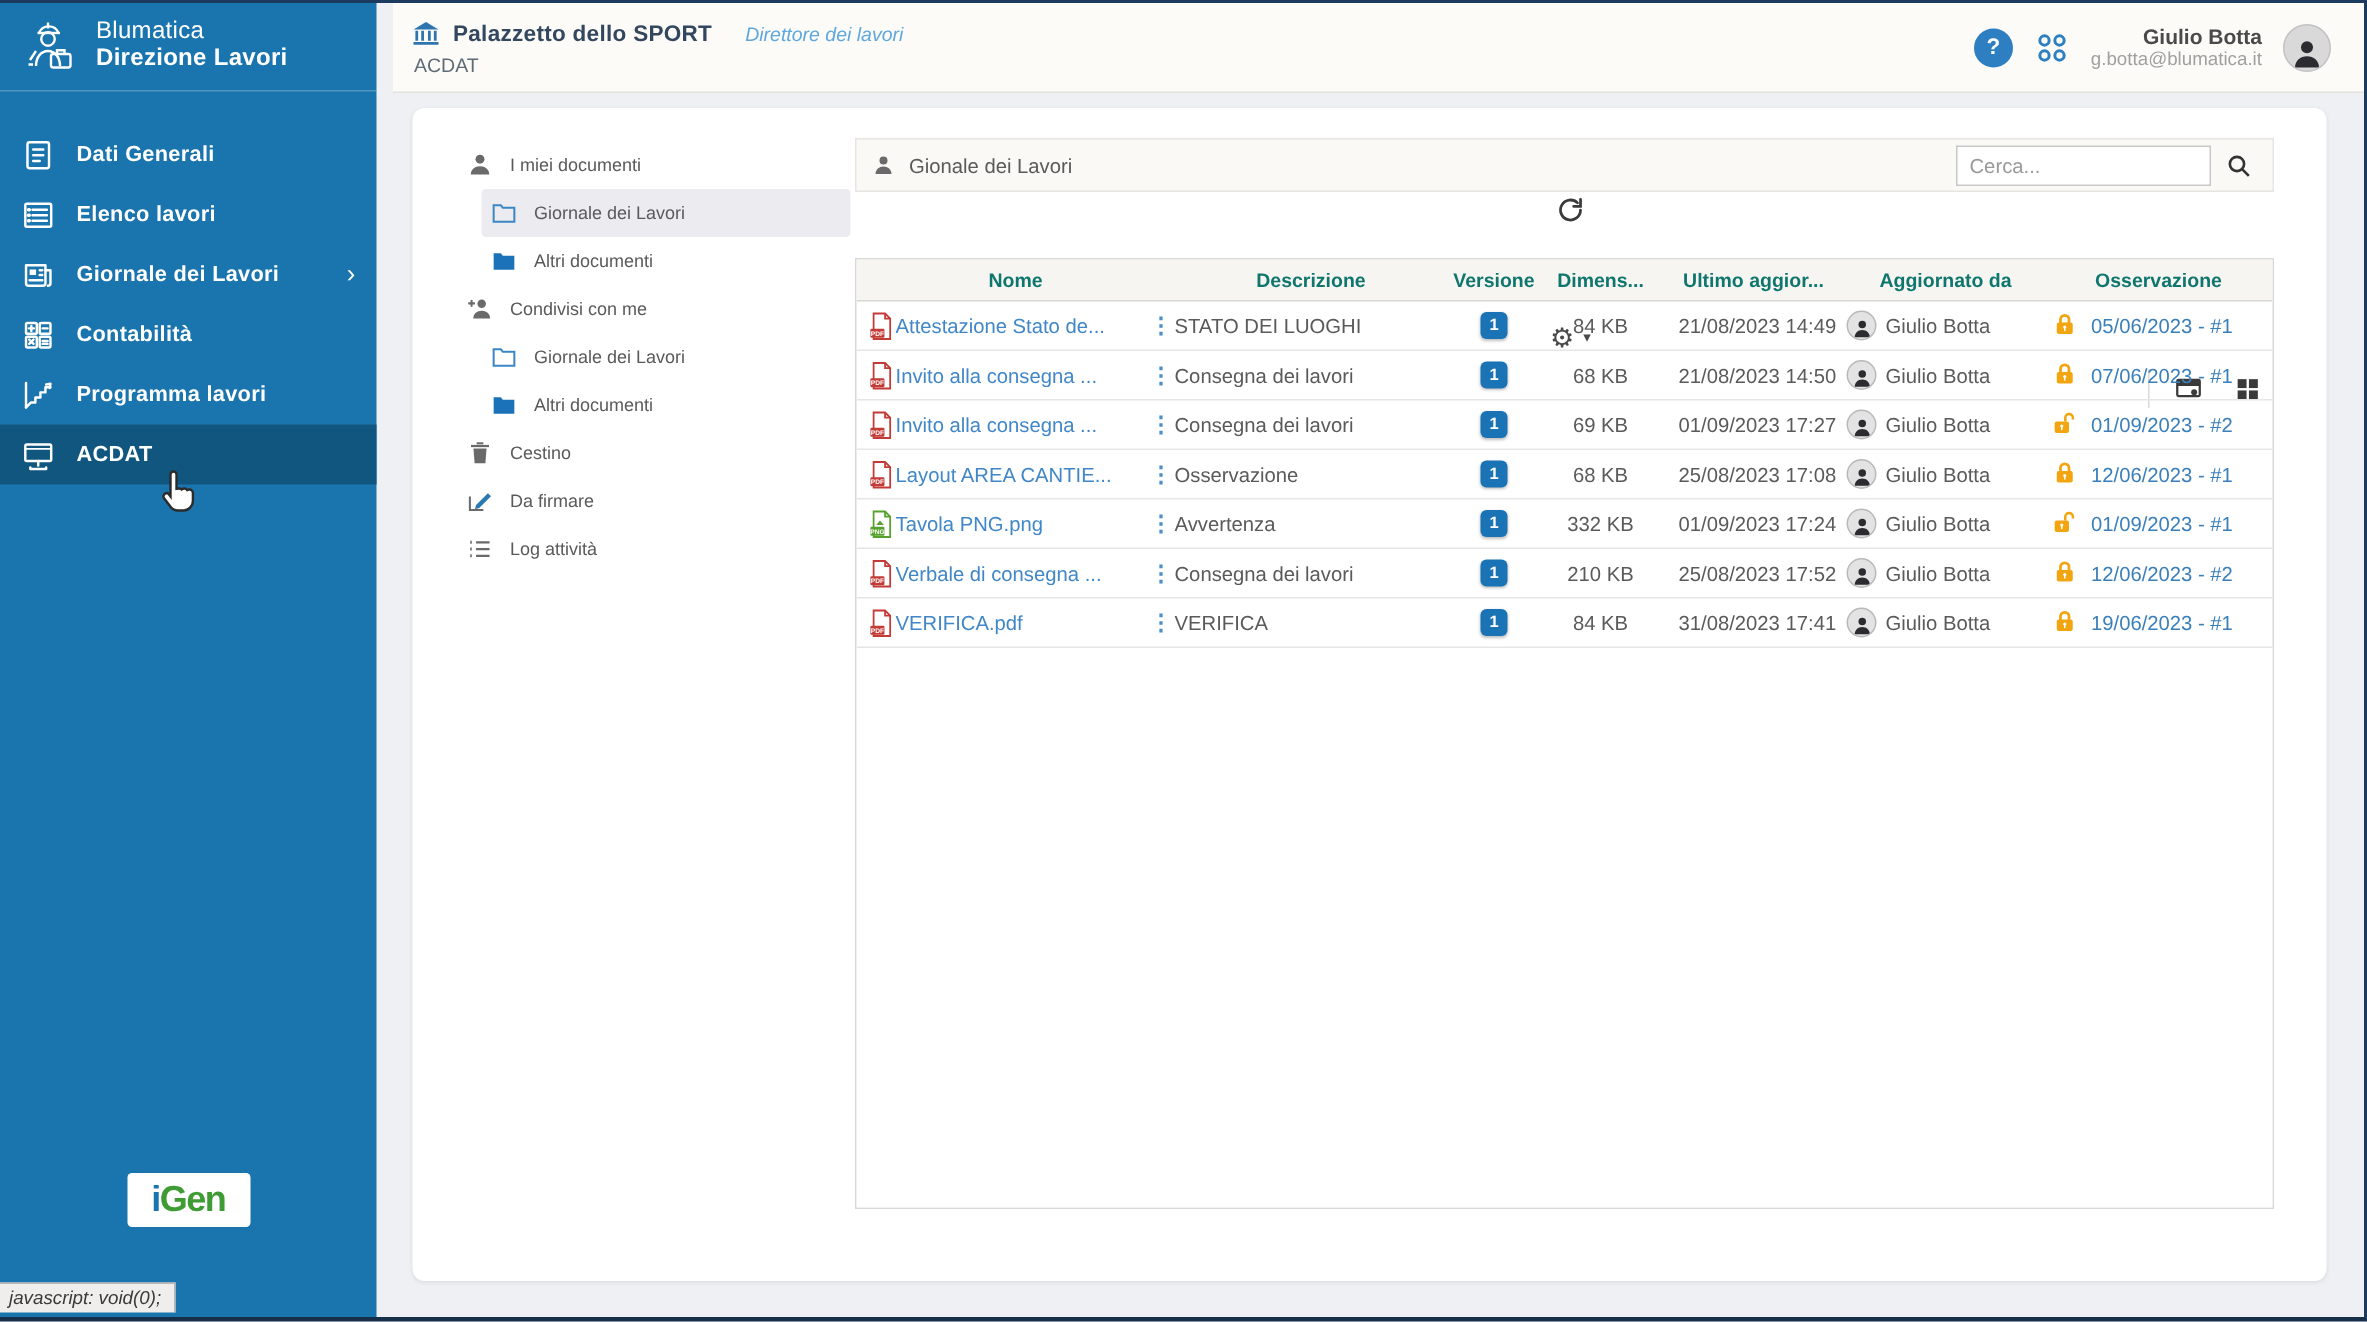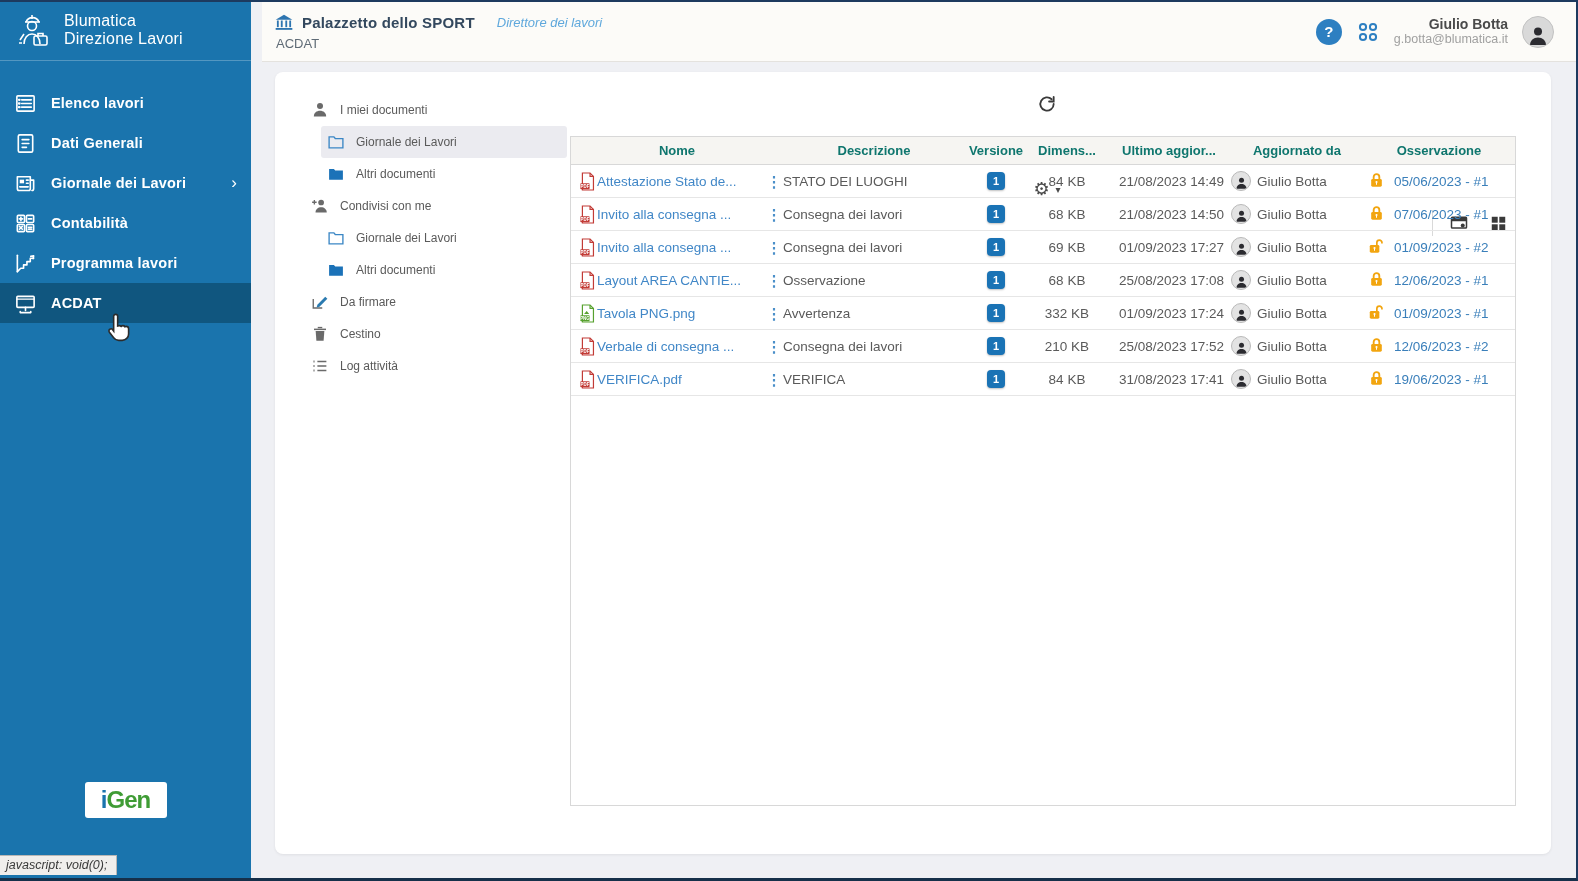--- a/index.html
+++ b/index.html
@@ -14,21 +14,21 @@
   }
   .app { display:flex; width:100%; height:100%; }
 
   
   .sidebar { width:251px; flex-shrink:0; background:#1a74ad; color:#fff; position:relative; }
   .brand { display:flex; align-items:center; gap:12px; padding:8px 10px 10px 12px; border-bottom:1px solid rgba(255,255,255,.25); }
   .brand-icon { width:40px; height:40px; }
   .brand-icon svg { width:100%; height:100%; stroke:#fff; fill:none; stroke-width:1.6; }
   .brand-name { font-size:16px; line-height:1.15; letter-spacing:.2px; }
   .brand-name .l1 { font-weight:400; }
-  .brand-name .l2 { font-weight:400; }
+  .brand-name .l2 { font-weight:700; }
   nav { margin-top:22px; }
   .nav-item { display:flex; align-items:center; gap:14px; height:40px; padding:0 14px; font-size:14.5px; font-weight:700; cursor:pointer; letter-spacing:.2px; }
   .nav-item .nicon { width:23px; height:23px; flex-shrink:0; }
   .nav-item .nicon svg { width:100%; height:100%; stroke:#fff; fill:none; stroke-width:1.7; stroke-linecap:round; stroke-linejoin:round; }
   .nav-item.active { background:#10567f; }
   .nav-item .chev { margin-left:auto; font-size:17px; font-weight:400; }
   .side-footer { position:absolute; bottom:14px; left:0; width:100%; padding:0 14px; }
   .igen { width:82px; height:36px; background:#fff; border-radius:3px; margin:0 auto 46px auto; display:flex; align-items:center; justify-content:center; font-weight:700; font-size:24px; color:#3f9c35; letter-spacing:-1px; }
   .igen .idot { color:#1a74ad; }
   .side-lines { font-size:12.5px; color:#e8f1f8; line-height:1.45; }
@@ -136,32 +136,32 @@
         </svg>
       </span>
       <div class="brand-name">
         <div class="l1">Blumatica</div>
         <div class="l2">Direzione Lavori</div>
       </div>
     </div>
     <nav id="side-nav">
         <div class="nav-item">
           <span class="nicon"><svg viewBox="0 0 24 24">
+              <rect x="4.5" y="3" width="15" height="18" rx="1.5"></rect>
+              <path d="M8.5 8h7M8.5 12h7M8.5 16h4.5"></path>
+            </svg></span>
+          <span>Dati Generali</span>
+        </div>
+        <div class="nav-item">
+          <span class="nicon"><svg viewBox="0 0 24 24">
               <rect x="3" y="4" width="18" height="16" rx="1"></rect>
               <path d="M8 8.2h10M8 12h10M8 15.8h10"></path>
               <path d="M5.2 8.2h.6M5.2 12h.6M5.2 15.8h.6" stroke-width="2.4"></path>
             </svg></span>
           <span>Elenco lavori</span>
-        </div>
-        <div class="nav-item">
-          <span class="nicon"><svg viewBox="0 0 24 24">
-              <rect x="4.5" y="3" width="15" height="18" rx="1.5"></rect>
-              <path d="M8.5 8h7M8.5 12h7M8.5 16h4.5"></path>
-            </svg></span>
-          <span>Dati Generali</span>
         </div>
         <div class="nav-item">
           <span class="nicon"><svg viewBox="0 0 24 24">
               <path d="M3.5 5h13.5v12.5a1.8 1.8 0 0 1-1.8 1.8H5.3a1.8 1.8 0 0 1-1.8-1.8z"></path>
               <path d="M17 8.5h3.5v9a1.8 1.8 0 0 1-1.8 1.8"></path>
               <rect x="6" y="8" width="4.5" height="3.8" fill="#fff" stroke="none"></rect>
               <path d="M13 8.5h1.8M13 11.8h1.8M6 15.5h8.8"></path>
             </svg></span>
           <span>Giornale dei Lavori</span>
           <span class="chev">›</span>
@@ -283,44 +283,60 @@
               </svg></span>
             <span>Giornale dei Lavori</span>
           </div>
           <div class="tree-item lvl1">
             <span class="ticon"><svg viewBox="0 0 24 24" fill="#1b72b8">
                 <path d="M2.8 5.2h6.4l1.8 2.2h10.2v12.4H2.8z"></path>
               </svg></span>
             <span>Altri documenti</span>
           </div>
           <div class="tree-item lvl0">
-            <span class="ticon"><svg viewBox="0 0 24 24" fill="none">
-                <path d="M3 8v12h12" stroke="#6a6a6a" stroke-width="1.8"></path>
-                <path d="M8.5 15.5 19 5l2.8 2.8L11.3 18.3l-3.8 1z" fill="#2a7ab0"></path>
-              </svg></span>
-            <span>Da firmare</span>
-          </div>
-          <div class="tree-item lvl0">
             <span class="ticon"><svg viewBox="0 0 24 24" fill="#6a6a6a">
                 <path d="M6.2 8h11.6l-1 13H7.2z"></path>
                 <rect x="4" y="4.8" width="16" height="2"></rect>
                 <rect x="9" y="2.5" width="6" height="1.8"></rect>
               </svg></span>
             <span>Cestino</span>
           </div>
           <div class="tree-item lvl0">
+            <span class="ticon"><svg viewBox="0 0 24 24" fill="none">
+                <path d="M3 8v12h12" stroke="#6a6a6a" stroke-width="1.8"></path>
+                <path d="M8.5 15.5 19 5l2.8 2.8L11.3 18.3l-3.8 1z" fill="#2a7ab0"></path>
+              </svg></span>
+            <span>Da firmare</span>
+          </div>
+          <div class="tree-item lvl0">
             <span class="ticon"><svg viewBox="0 0 24 24" fill="none" stroke="#6a6a6a" stroke-width="2">
                 <path d="M8.5 6h12M8.5 12h12M8.5 18h12"></path>
                 <path d="M3.3 6h1.4M3.3 12h1.4M3.3 18h1.4" stroke-width="2.8"></path>
               </svg></span>
             <span>Log attività</span>
           </div>
         </div>
 
       <div class="panel">
+        <div class="panel-head">
+          <svg class="phicon" viewBox="0 0 24 24">
+              <circle cx="12" cy="7.5" r="4"></circle>
+              <path d="M4 21c0-4.5 3.6-7.5 8-7.5s8 3 8 7.5z"></path>
+            </svg>
+          <span class="panel-title">Gionale dei Lavori</span>
+          <div class="search-wrap">
+            <input class="search-input" type="text" placeholder="Cerca..." style="">
+            <button class="search-btn">
+              <svg width="19" height="19" viewBox="0 0 24 24" fill="none" stroke="#333" stroke-width="2.2">
+                  <circle cx="10.5" cy="10.5" r="6"></circle>
+                  <path d="M15.2 15.2 20.5 20.5"></path>
+                </svg>
+            </button>
+          </div>
+        </div>
 
         <div class="toolbar">
           <button class="icon-btn">
             <svg width="20" height="20" viewBox="0 0 24 24" fill="none" stroke="#3a3a3a" stroke-width="2.2" stroke-linecap="round">
                 <path d="M20 12a8 8 0 1 1-2.4-5.7"></path>
                 <path d="M20 3.5V9h-5.5" fill="none"></path>
               </svg>
           </button>
           <span class="tool-sep"></span>
           <button class="btn-deleted">

